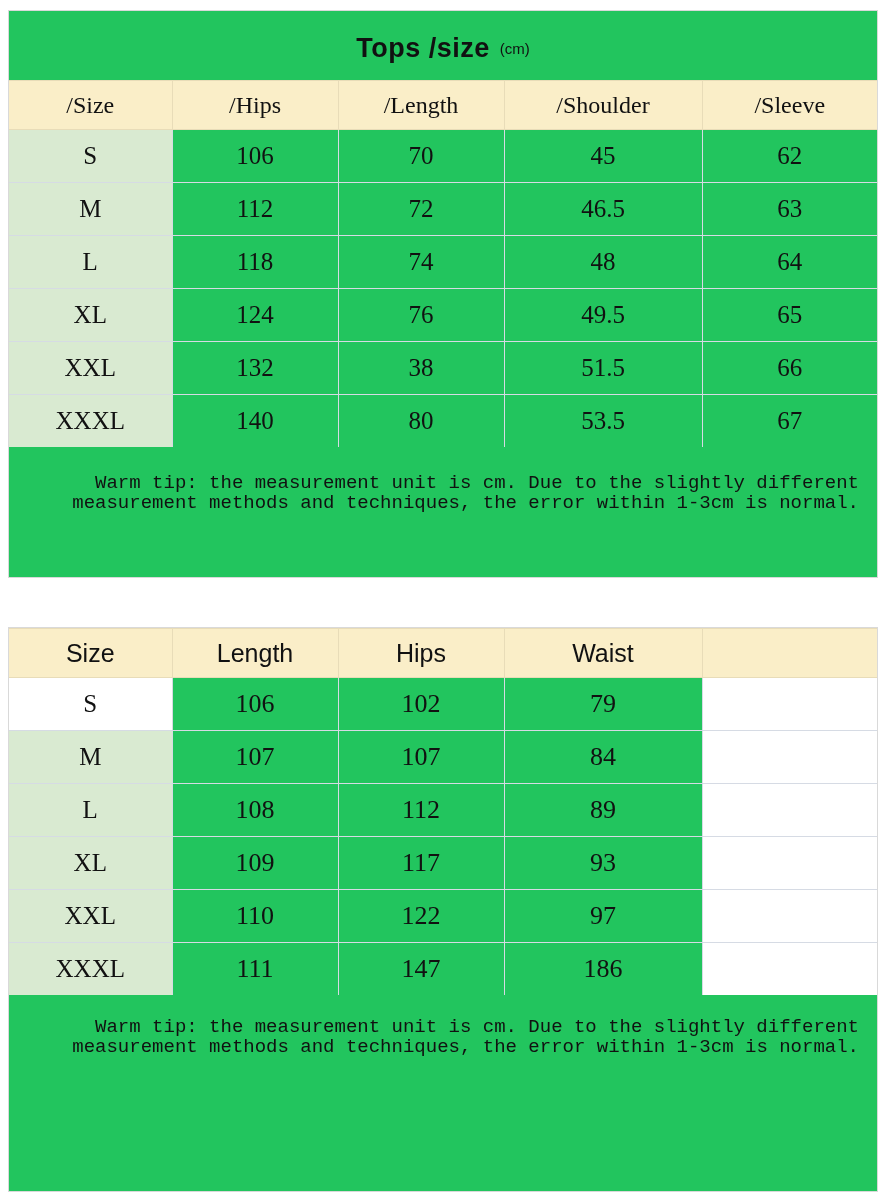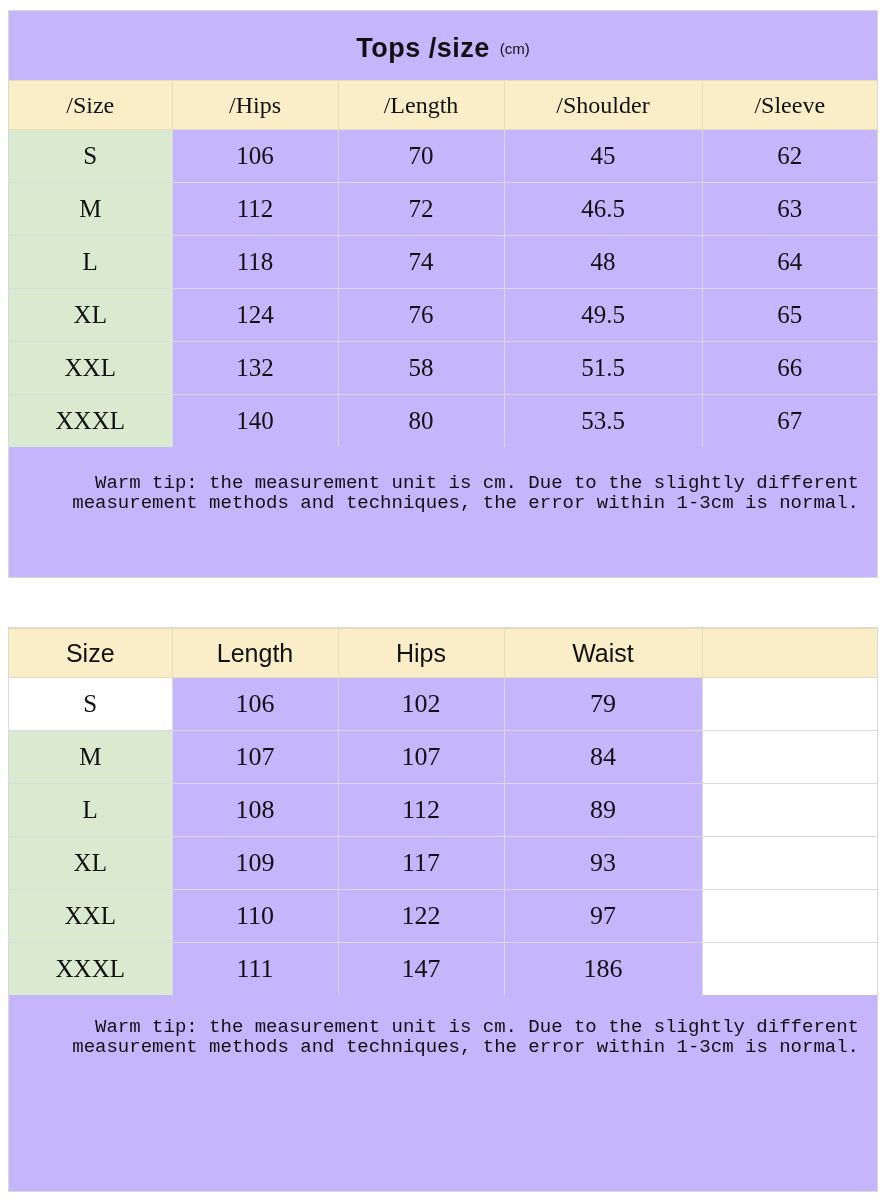--- a/index.html
+++ b/index.html
@@ -19,21 +19,21 @@
     height: 1200px;
     position: relative;
     background: #ffffff;
   }
 
   .card {
     position: absolute;
     left: 8px;
     width: 870px;
     border: 1px solid #d9d9d9;
-    background: #c4b5fd;
+    background: #22c55e;
     box-sizing: border-box;
   }
   #tops-card { top: 10px; height: 568px; }
   #pants-card { top: 627px; height: 565px; }
 
   .card-title {
     text-align: center;
     padding-top: 22px;
     padding-bottom: 16px;
     white-space: nowrap;
@@ -192,21 +192,21 @@
         <tr>
           <td class="size-col">XL</td>
           <td class="num">124</td>
           <td class="num">76</td>
           <td class="num">49.5</td>
           <td class="num last-col">65</td>
         </tr>
         <tr>
           <td class="size-col">XXL</td>
           <td class="num">132</td>
-          <td class="num">58</td>
+          <td class="num">38</td>
           <td class="num">51.5</td>
           <td class="num last-col">66</td>
         </tr>
         <tr>
           <td class="size-col">XXXL</td>
           <td class="num">140</td>
           <td class="num">80</td>
           <td class="num">53.5</td>
           <td class="num last-col">67</td>
         </tr>

